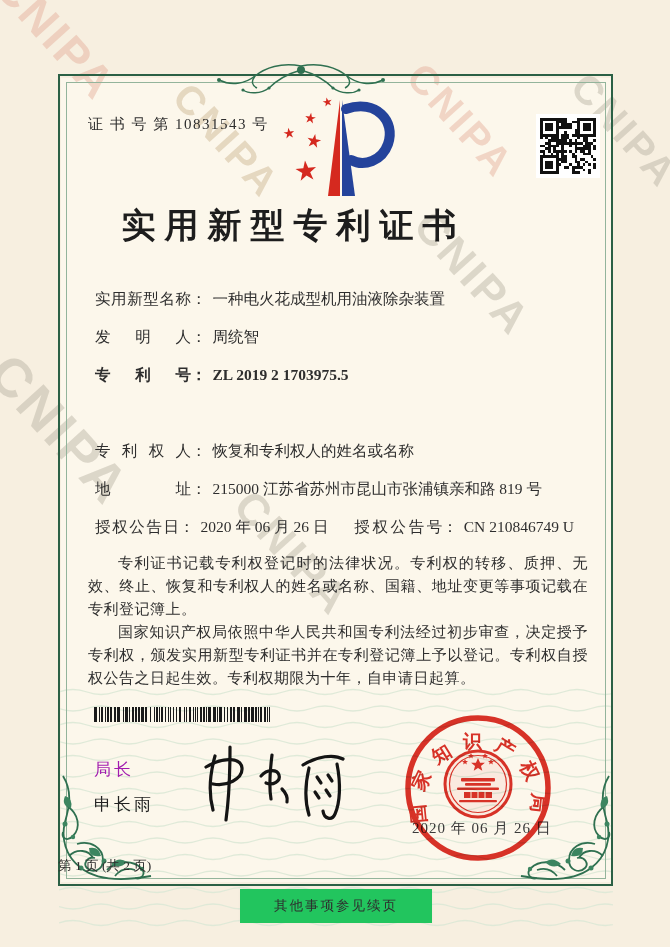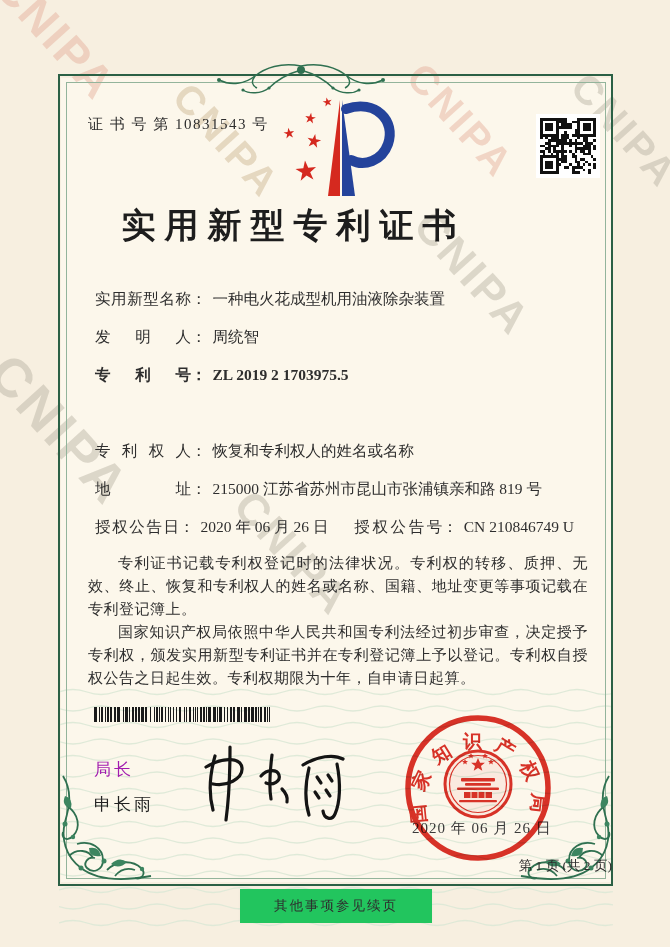--- a/index.html
+++ b/index.html
@@ -32,21 +32,21 @@
   .fpair2 .flabel{width:88px;}
   .paras{position:absolute;left:88px;top:552px;width:500px;font-size:15px;line-height:23px;
          letter-spacing:.5px;text-align:justify;z-index:3;}
   .paras p{margin:0;text-indent:2em;}
   .barcode{position:absolute;left:94px;top:707px;z-index:3;}
   .signer-title{position:absolute;left:94px;top:758px;font-size:17px;letter-spacing:3px;z-index:3;font-family:Liberation Serif, serif;color:#a21caf;}
   .signer-name{position:absolute;left:94px;top:793px;font-size:17px;letter-spacing:3px;z-index:3;font-family:"Liberation Sans","DejaVu Sans",sans-serif;color:#222;}
   .signature{position:absolute;left:185px;top:740px;z-index:3;}
   .seal-date-printed{position:absolute;left:412px;top:819px;font-size:15px;letter-spacing:1px;color:#3a3a3a;z-index:3;}
   .seal{position:absolute;left:398px;top:708px;z-index:4;opacity:.94;mix-blend-mode:multiply;}
-  .page-label{position:absolute;left:58px;width:554px;top:857px;text-align:right;font-size:13.5px;z-index:3;}
+  .page-label{position:absolute;left:58px;width:554px;top:857px;text-align:left;font-size:13.5px;z-index:3;}
   .note-patch{position:absolute;left:336px;top:889px;transform:translateX(-50%);background:#22c55e;
               padding:8px 34px;font-size:13.5px;letter-spacing:2px;z-index:3;white-space:nowrap;box-shadow:0 0 4px rgba(0,0,0,0.03);}
   .deco{position:absolute;z-index:2;pointer-events:none;}
   svg{display:block;}
 </style>
 </head>
 <body>
 
 <div class="page">
 

